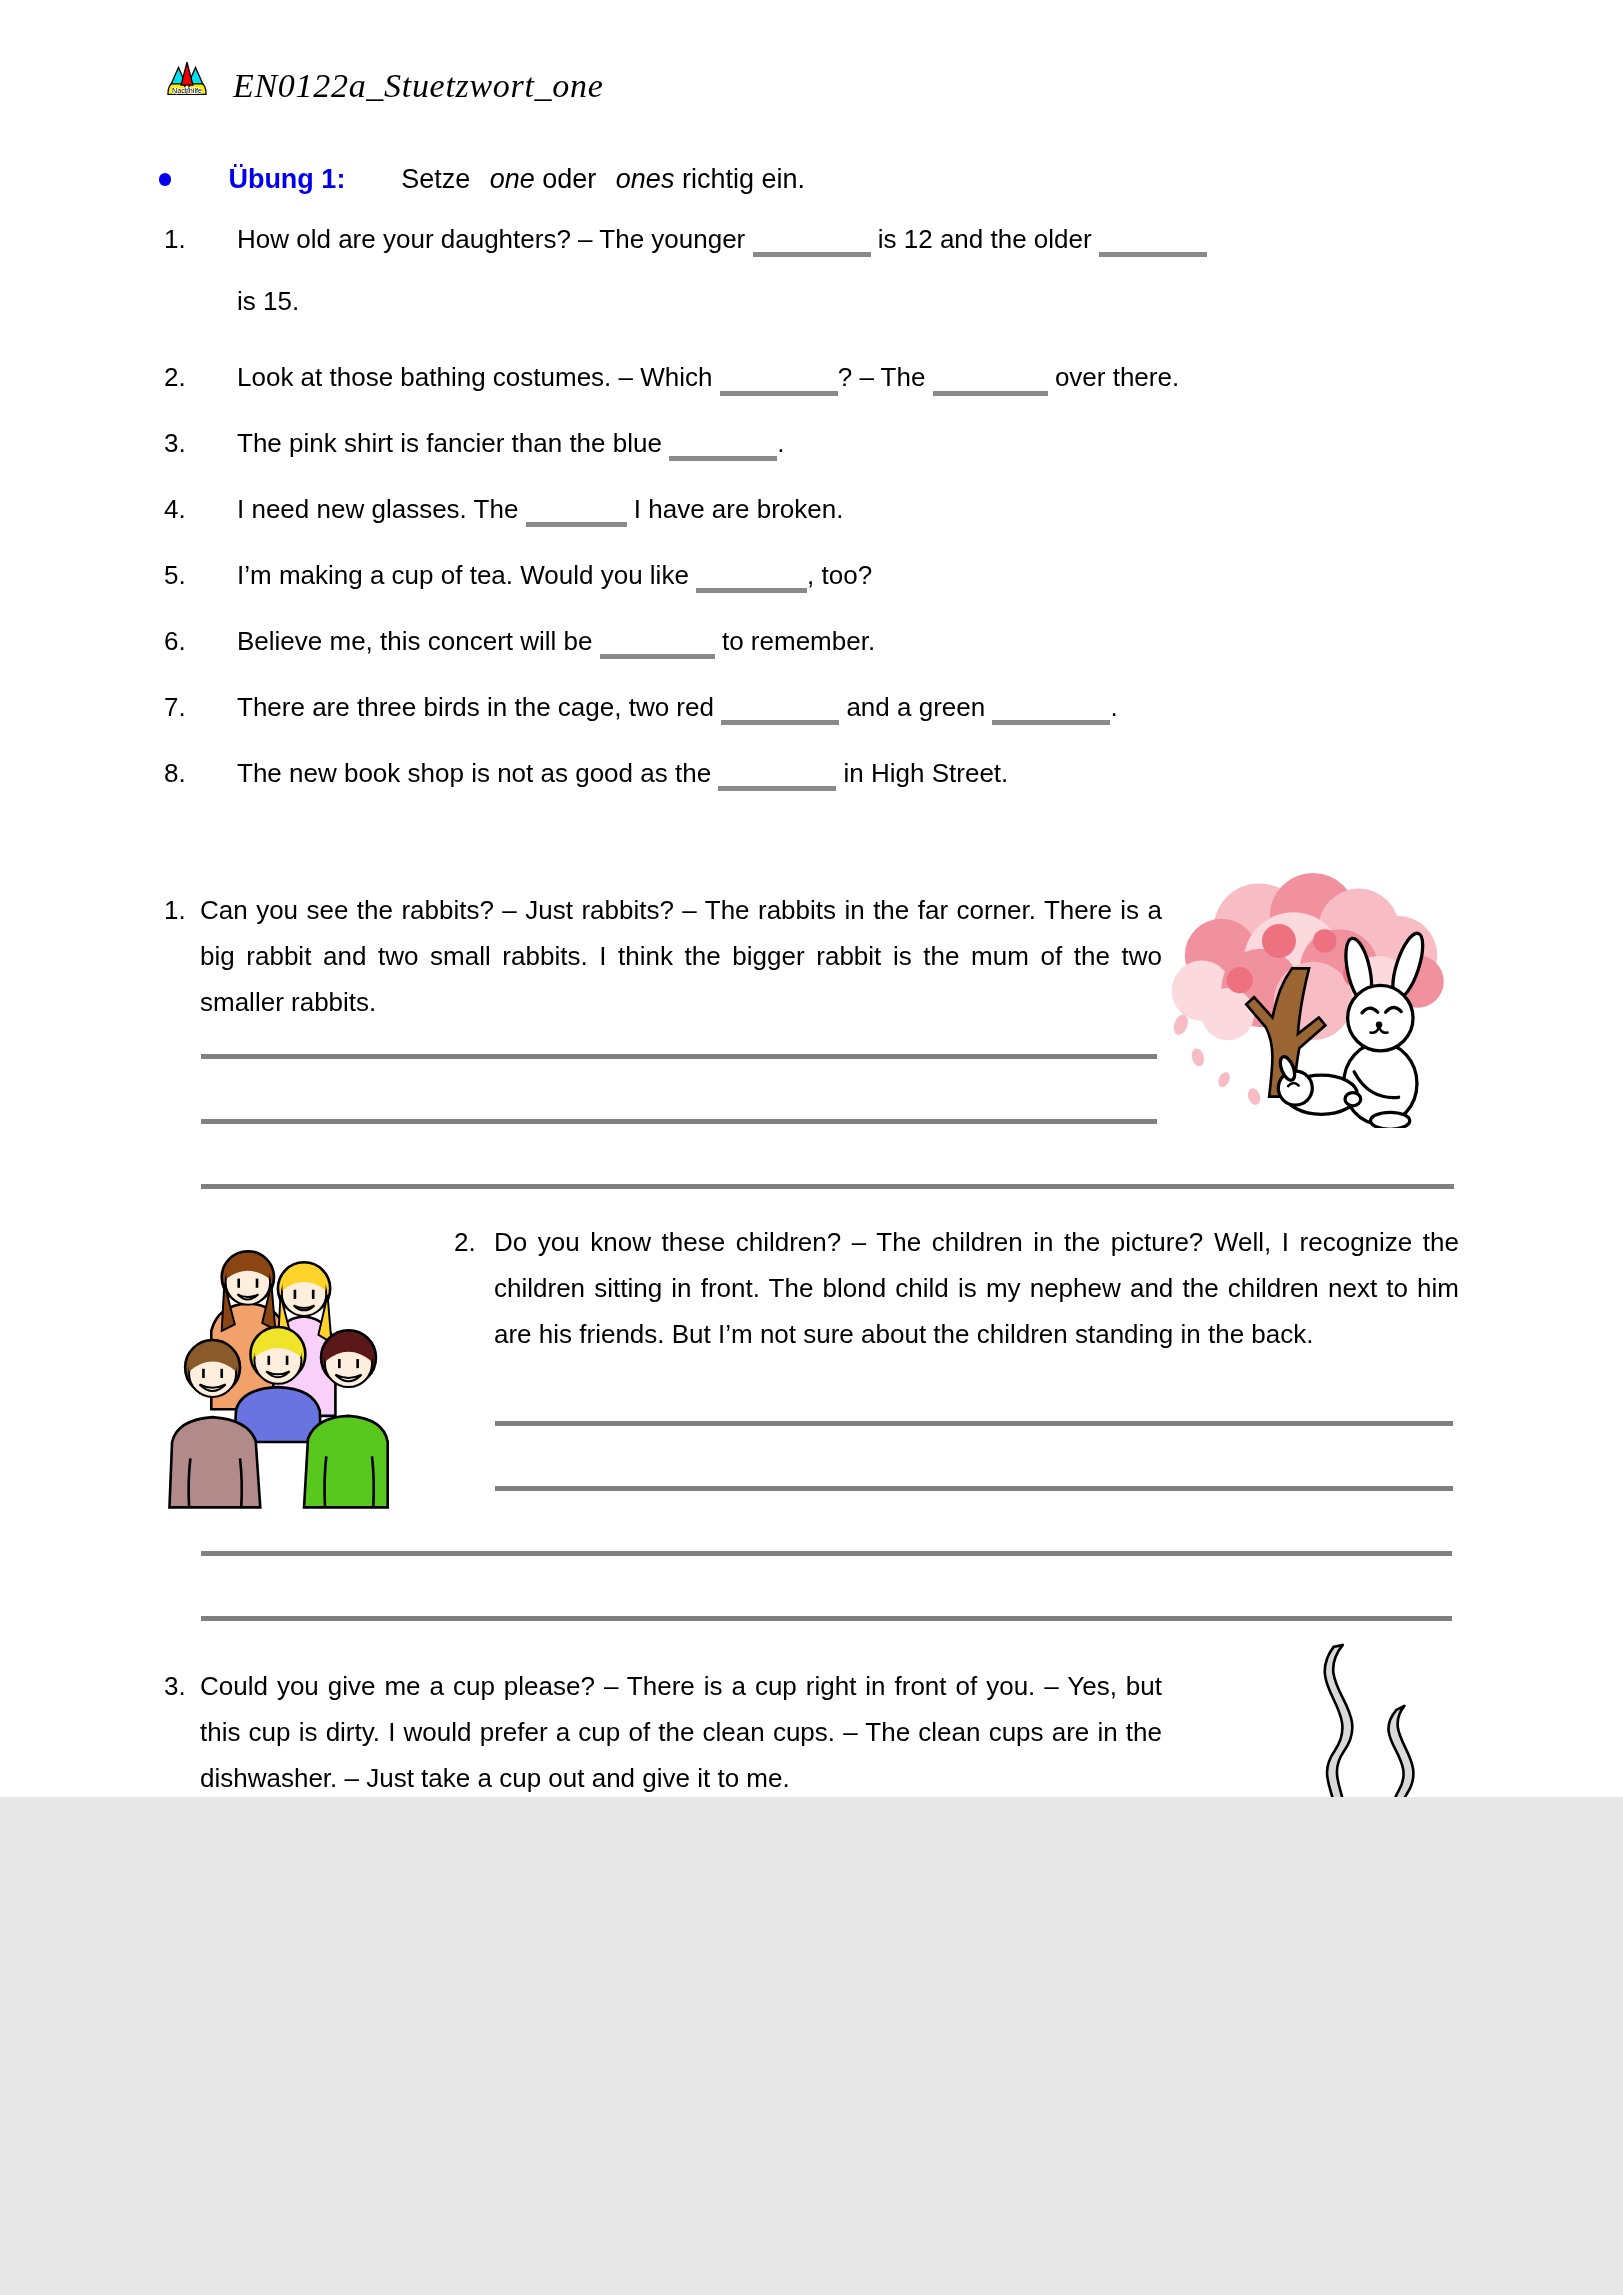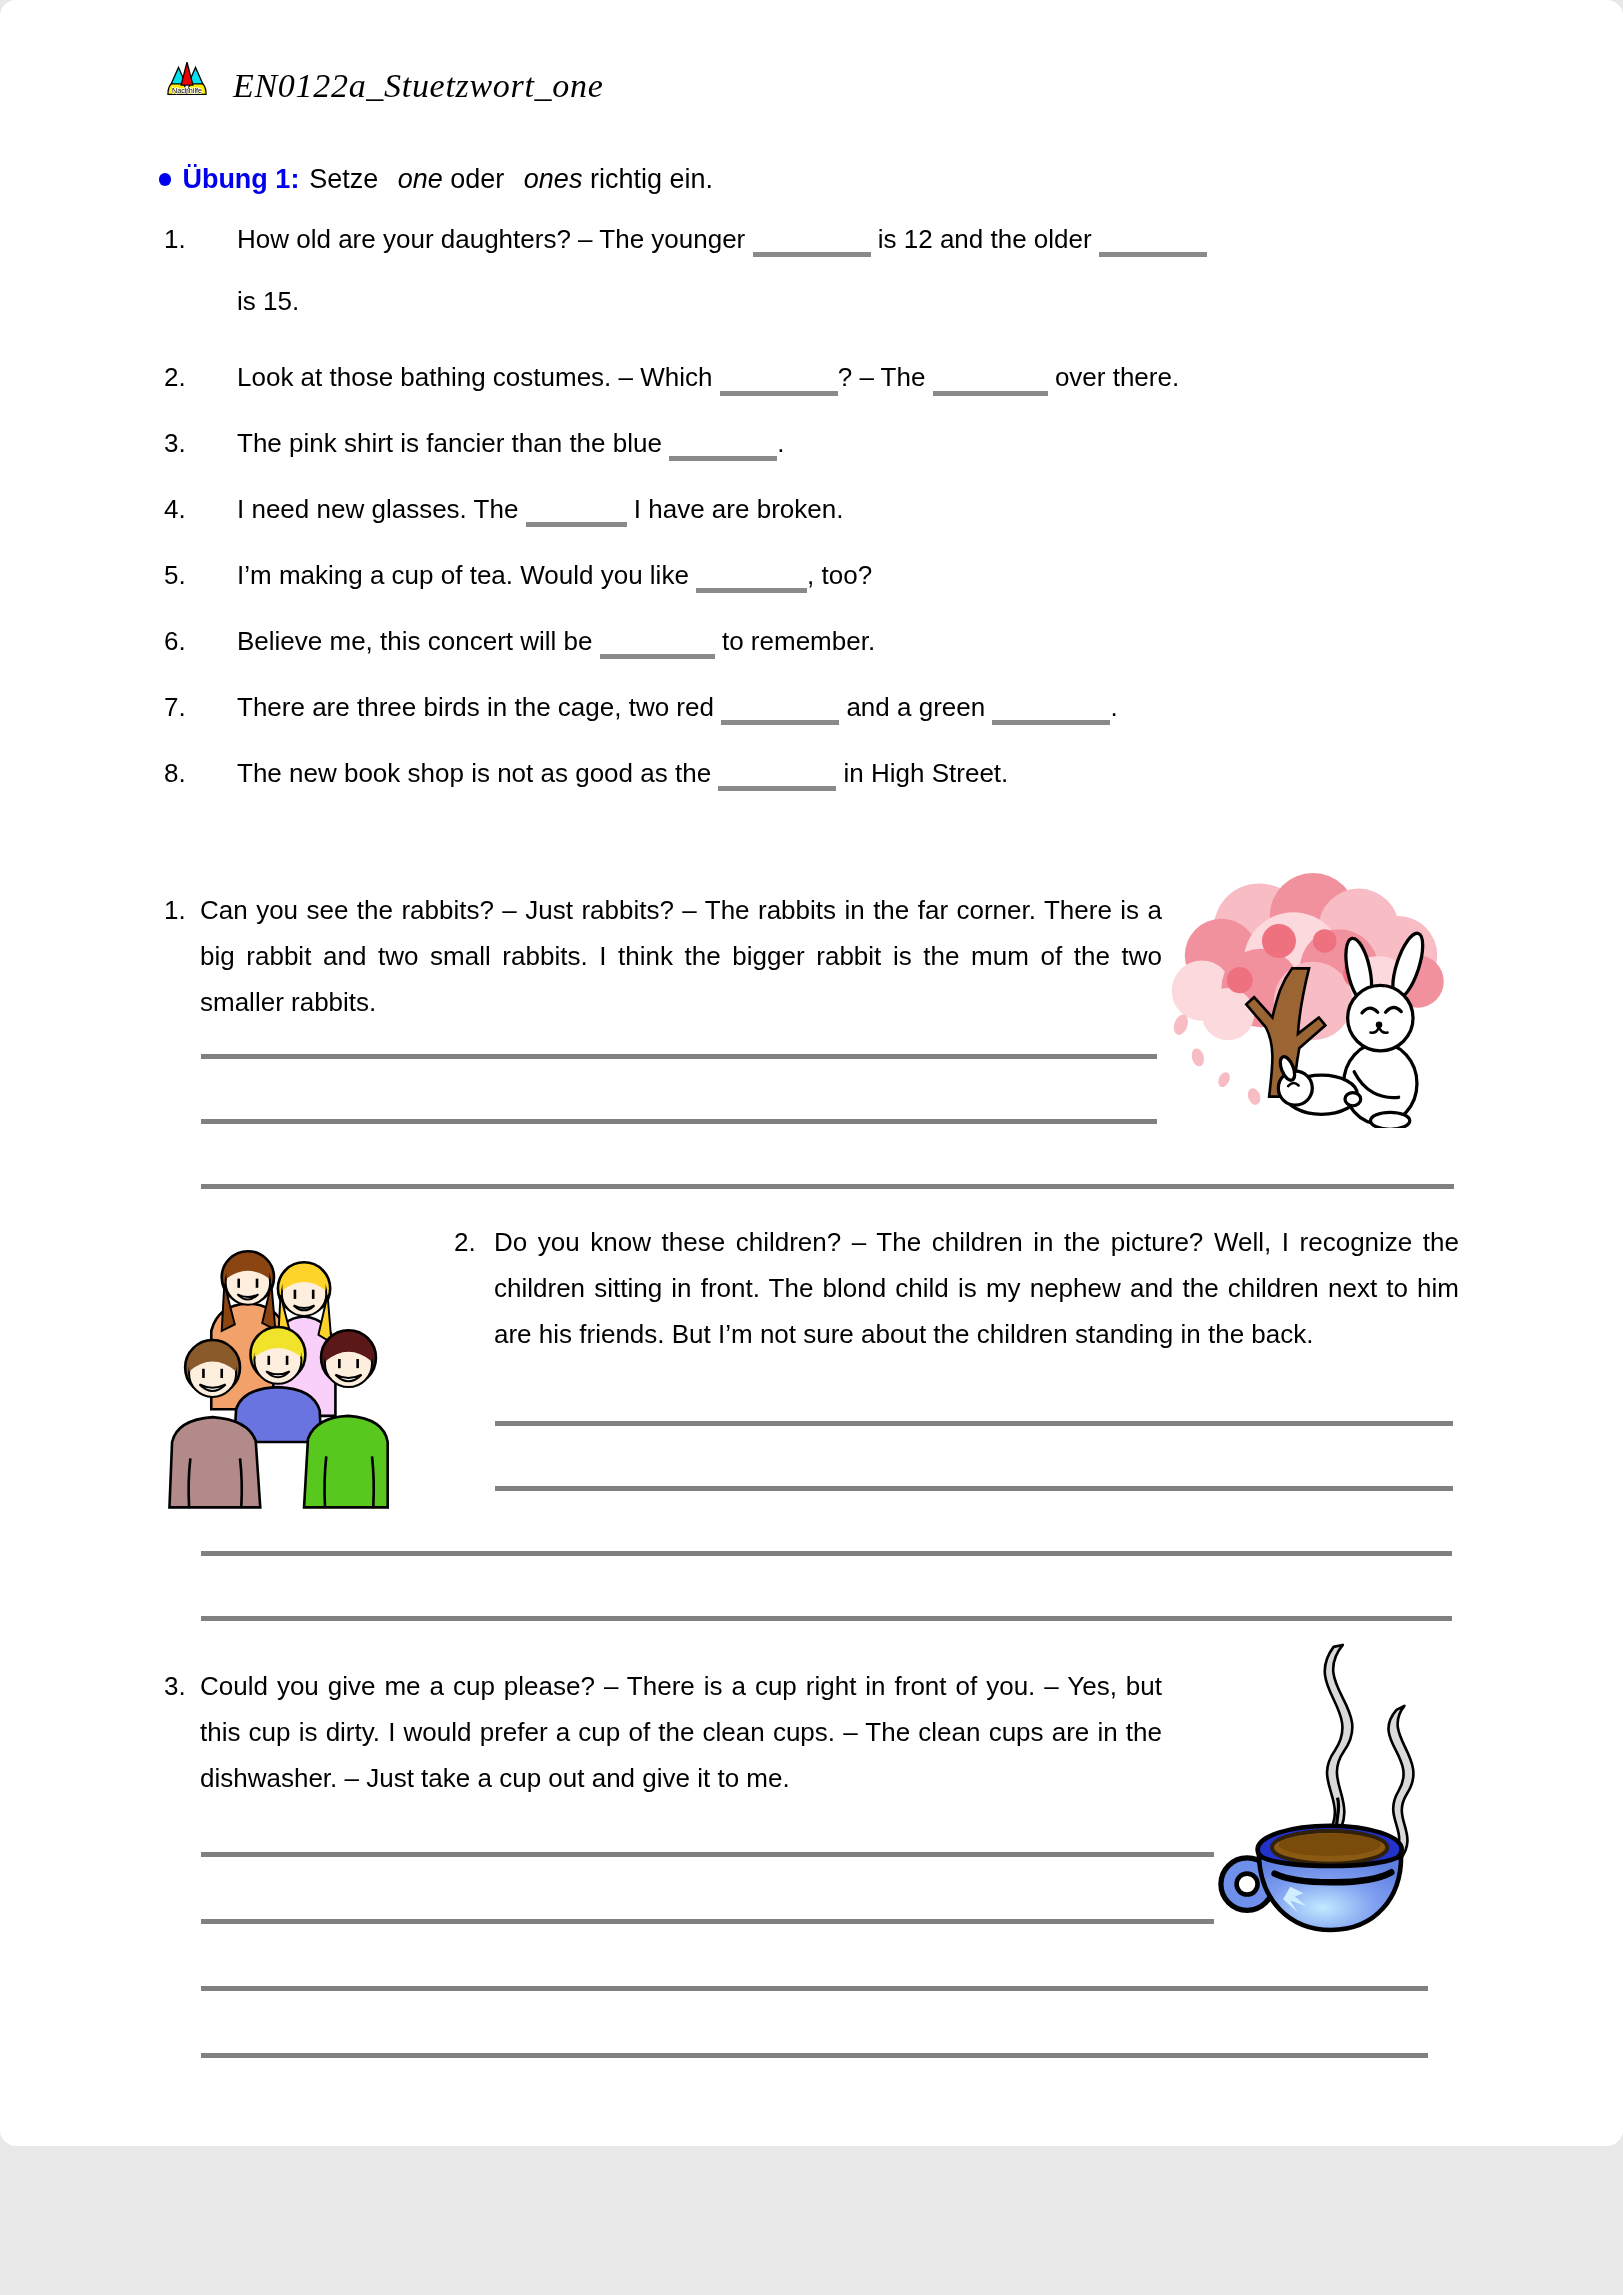--- a/index.html
+++ b/index.html
@@ -1,30 +1,30 @@
 <!DOCTYPE html>
 <html style="font-size:10.5px"><head>
 <meta charset="utf-8">
 <style>
   html,body{margin:0;padding:0;background:#e8e8e8;}
   .page{
-    position:relative;width:1623px;height:2146px;background:#ffffff;
+    position:relative;width:1623px;height:1797px;background:#ffffff;
     font-family:"Liberation Sans",sans-serif;font-size:26px;color:#000;
-    overflow:hidden;margin:0 auto;border-radius:16px;
+    overflow:hidden;margin:0 auto;
   }
   
   .header{position:absolute;left:166px;top:60px;display:flex;align-items:flex-end;}
   .logo{flex:none;}
   .doc-title{
     font-family:"Liberation Serif",serif;font-style:italic;font-size:34px;
     margin-left:25px;padding-bottom:2.6px;letter-spacing:0.7px;
   }
   
   .ex-head{position:absolute;display:flex;align-items:center;font-size:27px;white-space:nowrap;}
-  #exh1{left:159px;top:164px;}
+  #exh1{left:159px;top:164px;gap:46px;}
   #exh2{left:159px;top:831px;}
   .bullet{width:12.4px;height:12.4px;border-radius:50%;background:#0000ee;margin-right:11px;flex:none;}
   .ex-label{color:#0000ee;font-weight:bold;margin-right:9.8px;}
   .ex-instr i{margin-left:12px;}
   
   .ex1-list{position:absolute;left:164px;top:208px;width:1303px;}
   .ex1-item{display:flex;margin-bottom:3.9px;}
   .ex1-item:first-child{margin-bottom:14.4px;}
   .ex1-item .num{flex:none;width:33px;line-height:62px;}
   .ex1-text{flex:1;}

